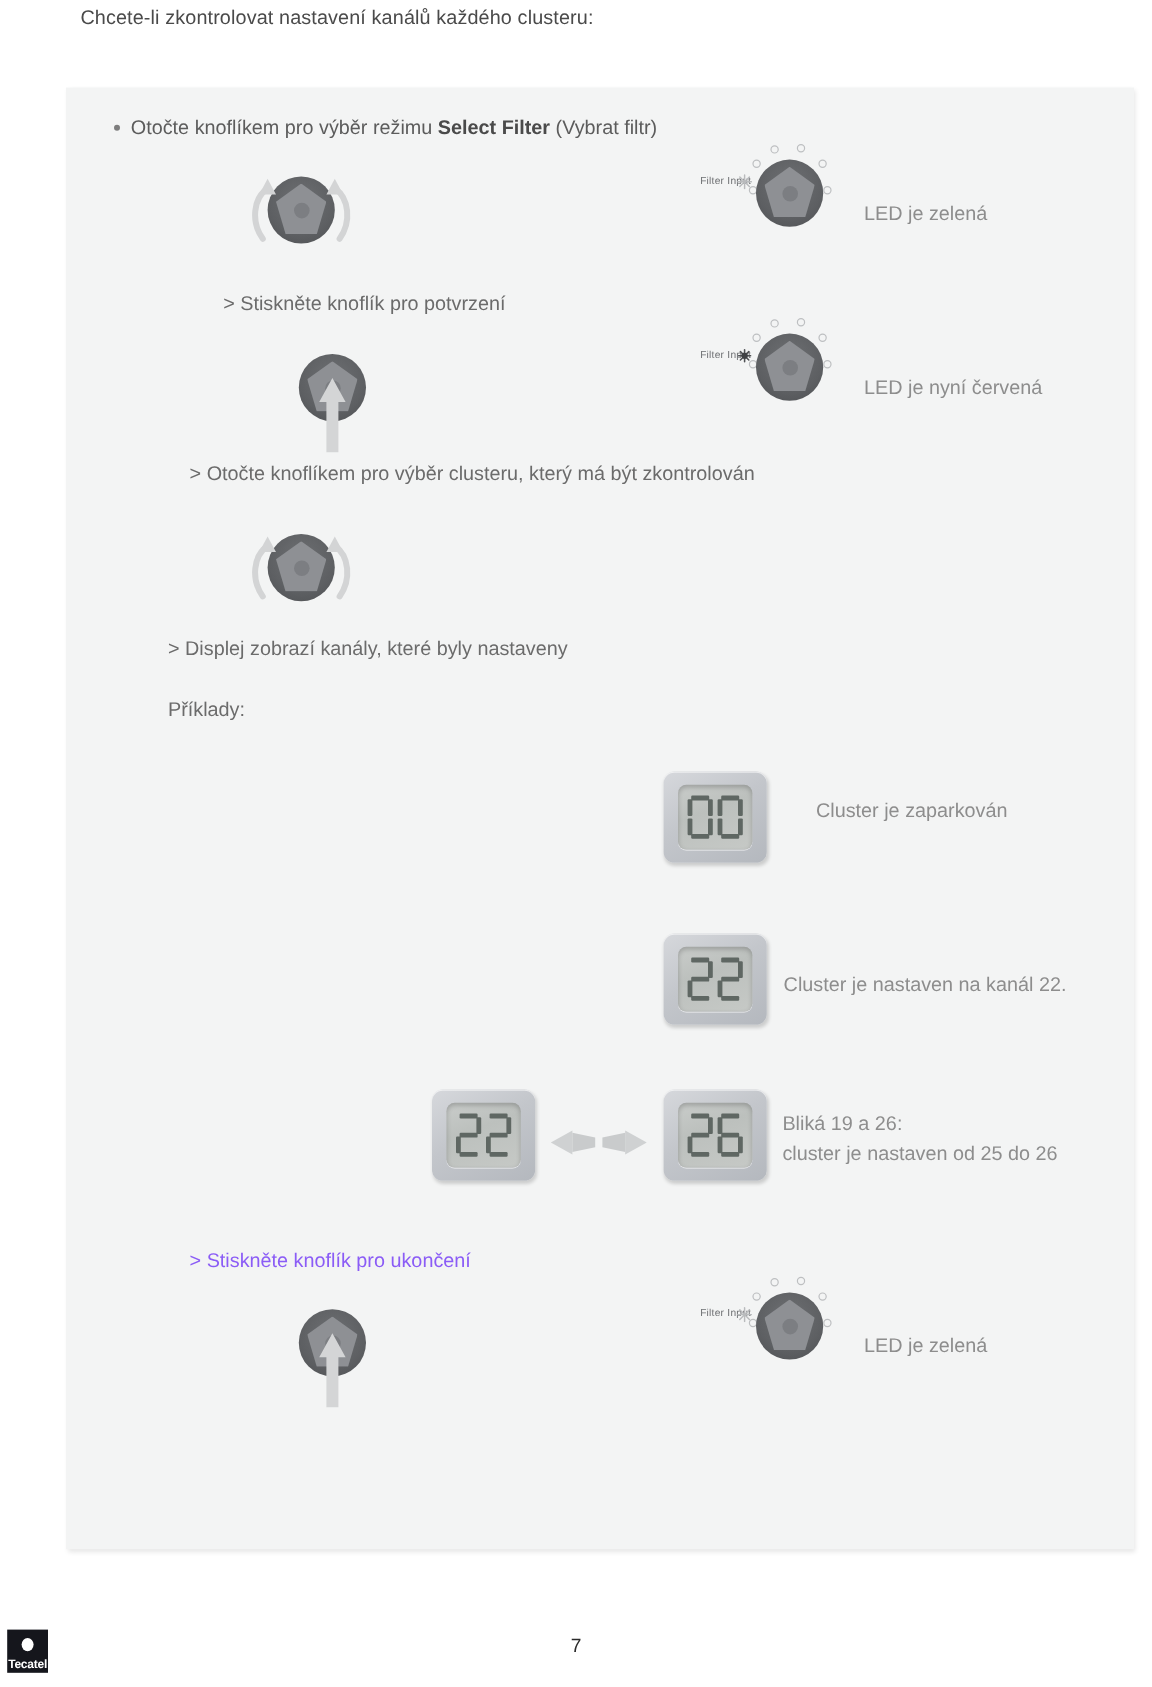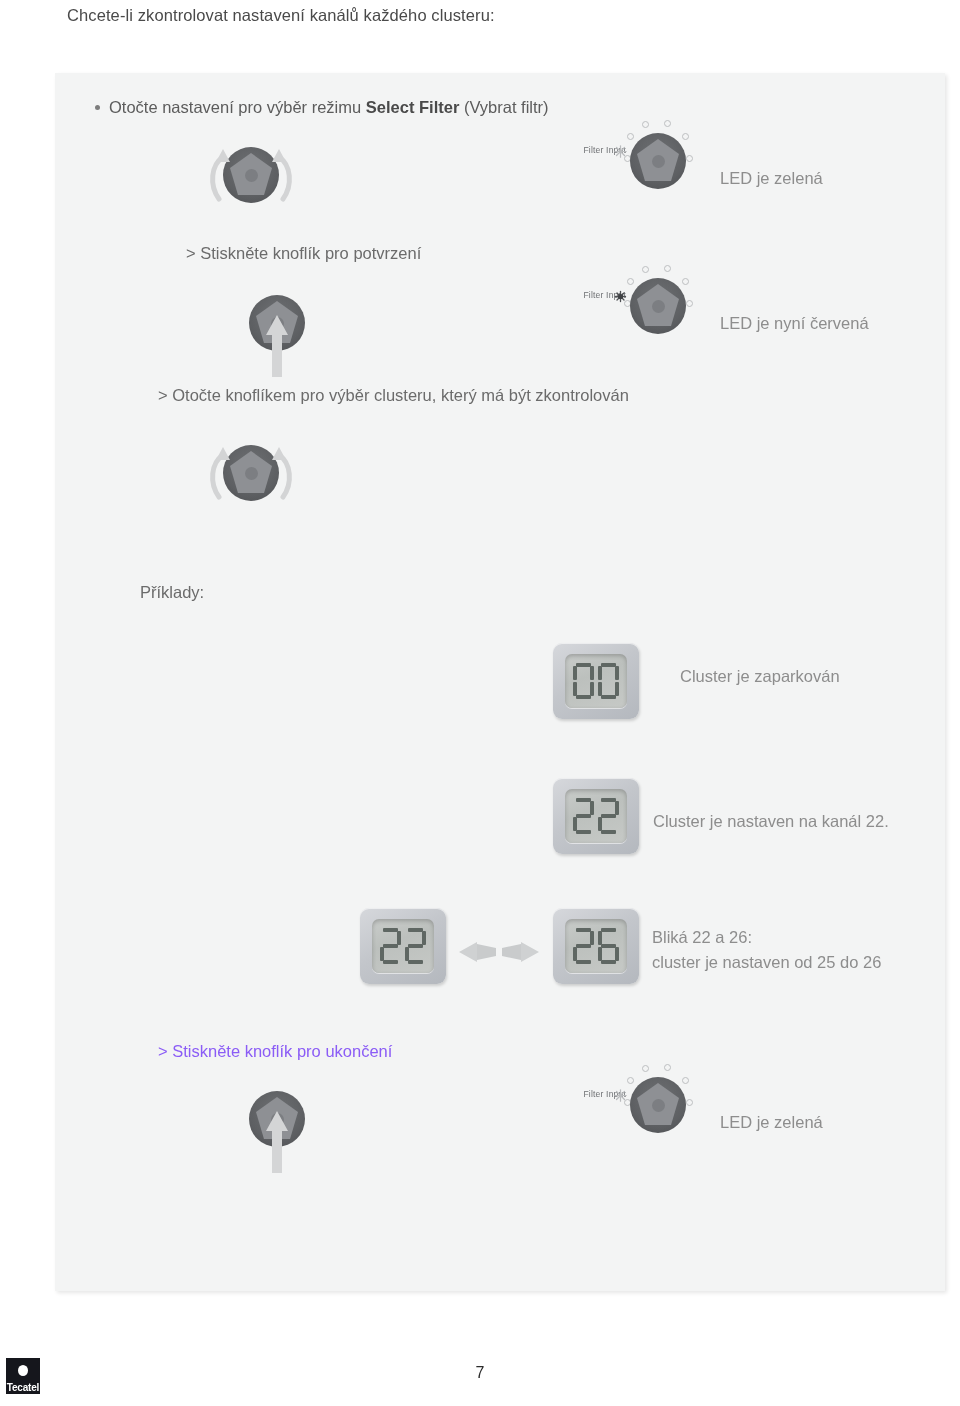--- a/index.html
+++ b/index.html
@@ -241,21 +241,21 @@
   }
 </style>
 </head>
 <body>
 
 <div class="page-title">Chcete-li zkontrolovat nastavení kanálů každého clusteru:</div>
 
 <div class="card">
 
   <div class="bullet-line">
-    <span class="bullet-dot"></span><span>Otočte nastavení pro výběr režimu </span><b>Select Filter</b><span> (Vybrat filtr)</span>
+    <span class="bullet-dot"></span><span>Otočte knoflíkem pro výběr režimu </span><b>Select Filter</b><span> (Vybrat filtr)</span>
   </div>
 
   <div class="knob-wrap" style="left:168px; top:74px;">
     <div class="knob">
       <div class="knob-body"></div>
       <div class="knob-penta"></div>
       <div class="knob-hub"></div>
       <svg class="rot-arrows" viewBox="0 0 100 68">
         <path d="M18 54 C 8 40, 10 20, 22 12" stroke="#d3d4d5" stroke-width="5" fill="none" stroke-linecap="round"></path>
         <polygon points="22,4 29,17 15,17" fill="#d3d4d5"></polygon>
@@ -338,20 +338,21 @@
       <div class="knob-hub"></div>
       <svg class="rot-arrows" viewBox="0 0 100 68">
         <path d="M18 54 C 8 40, 10 20, 22 12" stroke="#d3d4d5" stroke-width="5" fill="none" stroke-linecap="round"></path>
         <polygon points="22,4 29,17 15,17" fill="#d3d4d5"></polygon>
         <path d="M82 54 C 92 40, 90 20, 78 12" stroke="#d3d4d5" stroke-width="5" fill="none" stroke-linecap="round"></path>
         <polygon points="78,4 85,17 71,17" fill="#d3d4d5"></polygon>
       </svg>
     </div>
   </div>
 
+  <div class="step-line" style="left:85px; top:459px;">&gt; Displej zobrazí kanály, které byly nastaveny</div>
   <div class="step-line" style="left:85px; top:510px;">Příklady:</div>
 
   <div class="lcd-wrap" style="left:498px; top:570px;">
     <div class="lcd-bezel">
       <div class="lcd-inner">
         <div class="seg-digit">
           <div class="seg s-a"></div>
             <div class="seg s-b"></div>
             <div class="seg s-c"></div>
           <div class="seg s-d"></div>
@@ -453,21 +454,21 @@
           <div class="seg s-d"></div>
             <div class="seg s-e"></div>
             <div class="seg s-f"></div>
           <div class="seg s-g"></div>
         </div>
       </div>
     </div>
     <span style="position:absolute; left:0; top:0; opacity:0; pointer-events:none;">26</span>
   </div>
 
-  <div class="side-label" style="left:597px; top:853px;">Bliká 22 a 26:</div>
+  <div class="side-label" style="left:597px; top:853px;">Bliká 19 a 26:</div>
   <div class="side-label" style="left:597px; top:878px;">cluster je nastaven od 25 do 26</div>
 
   <div class="step-line" style="left:103px; top:969px; color:#8b5cf6;">&gt; Stiskněte knoflík pro ukončení</div>
 
   <div class="knob-wrap" style="left:194px; top:1018px;">
     <div class="knob">
       <div class="knob-body"></div>
       <div class="knob-penta"></div>
       <div class="knob-hub"></div>
       <svg class="press-arrow" viewBox="0 0 28 66">

